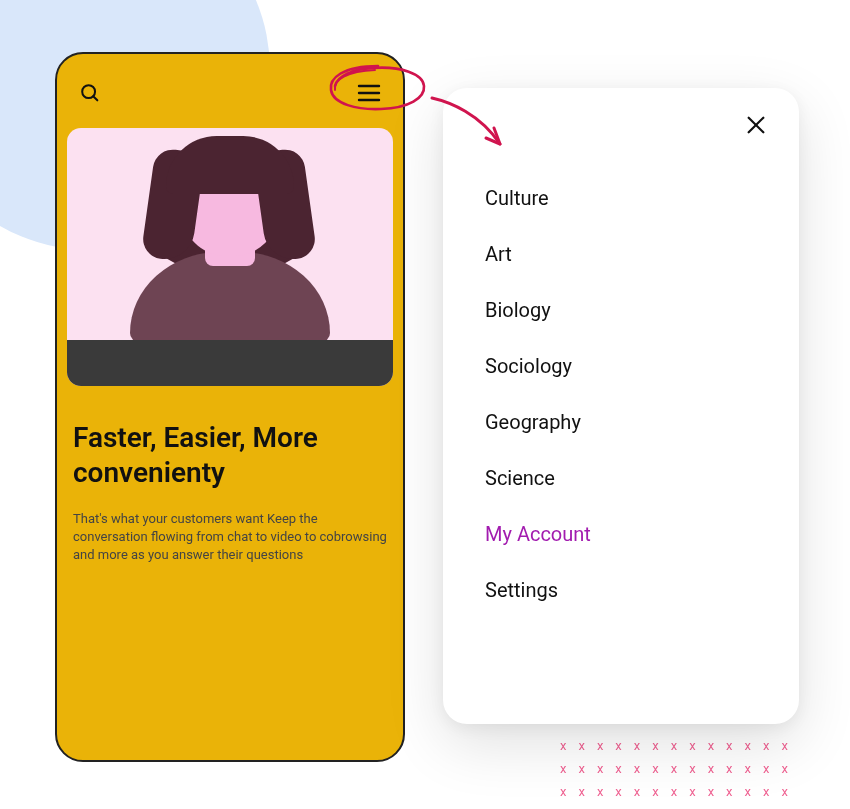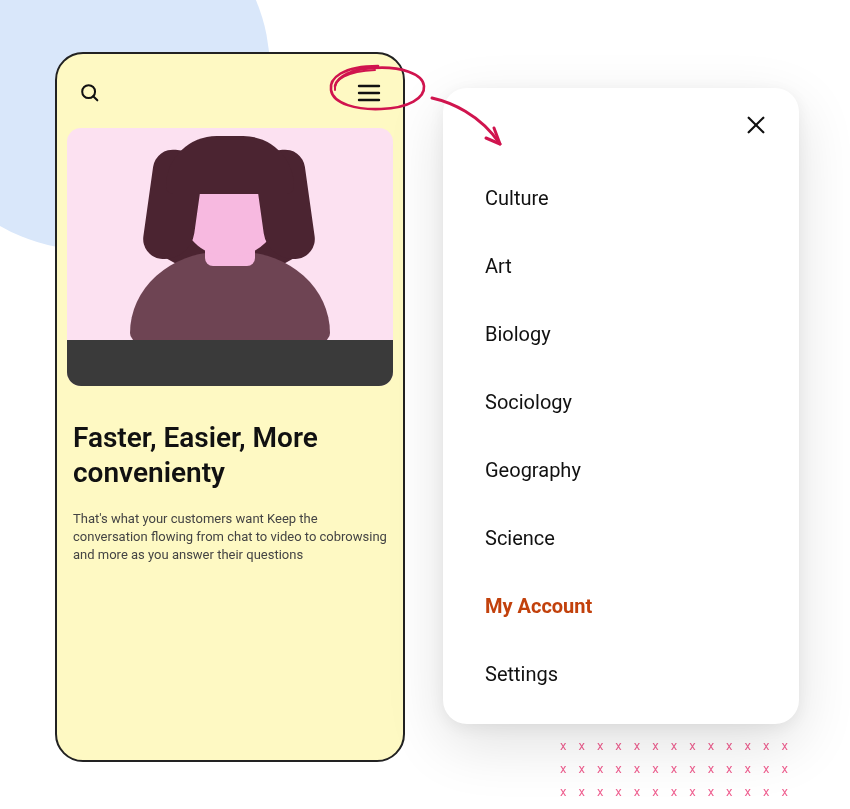--- a/index.html
+++ b/index.html
@@ -38,21 +38,21 @@
     font-size: 13px;
     font-weight: 400;
     letter-spacing: 0;
   }
 
   
   .phone {
     position: absolute;
     left: 55px; top: 52px;
     width: 350px; height: 710px;
-    background: #fef9c3;
+    background: #eab308;
     border: 2px solid #222;
     border-radius: 28px;
     padding: 24px 10px 20px 10px;
     z-index: 2;
     display: flex;
     flex-direction: column;
   }
   .phone-header {
     display: flex;
     justify-content: space-between;
@@ -203,30 +203,30 @@
   }
   .menu-close-row {
     display: flex;
     justify-content: flex-end;
     margin-bottom: 30px;
   }
   .menu-list {
     list-style: none;
     display: flex;
     flex-direction: column;
-    gap: 12px;
+    gap: 0;
     padding-left: 14px;
   }
   .menu-item {
     font-size: 20px;
     color: #111;
     padding: 16px 0;
     cursor: pointer;
   }
-  .menu-item.active { color: #c2410c; font-weight: bold; }
+  .menu-item.active { color: #a21caf; }
 </style>
 </head>
 <body>
 
 <div class="bg-blob"></div>
 
 <div class="x-pattern" id="x-pattern">
     <div class="x-row">
       <span>x</span>
       <span>x</span>

